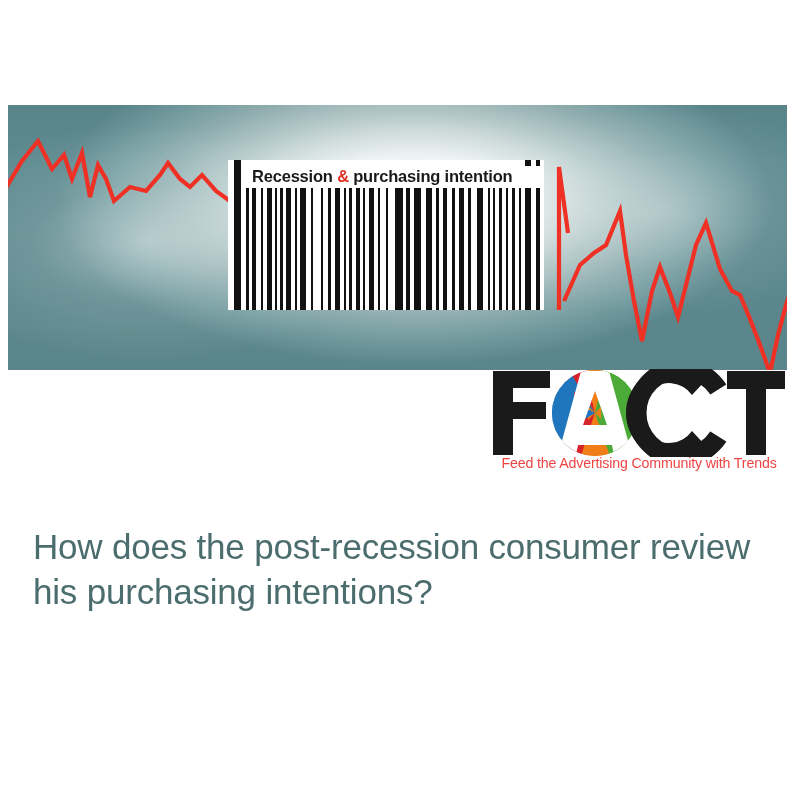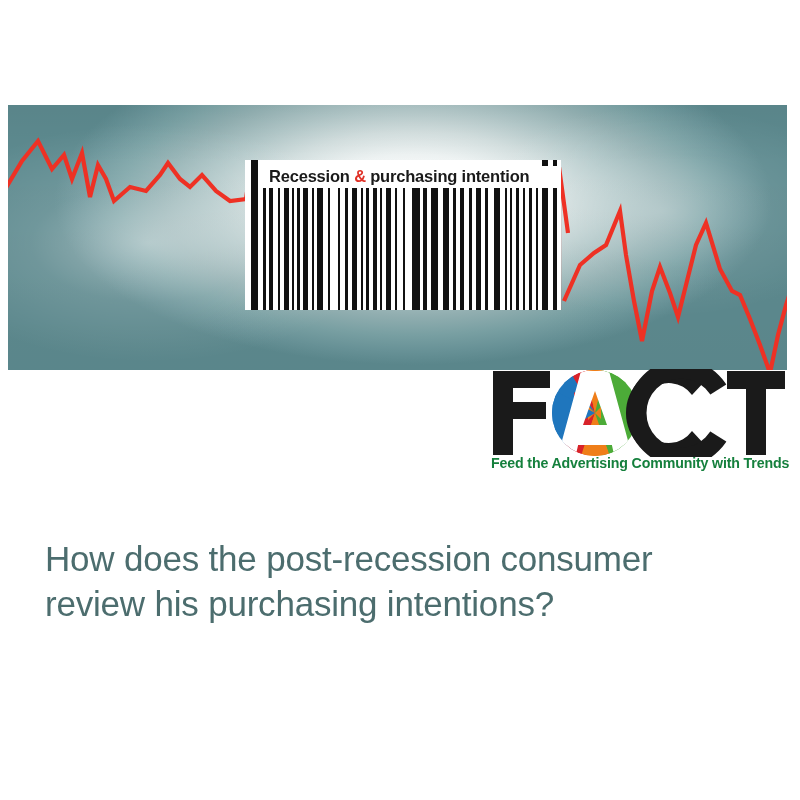--- a/index.html
+++ b/index.html
@@ -49,21 +49,21 @@
       linear-gradient(to bottom, rgba(0,0,0,0.04) 0%, rgba(0,0,0,0) 22%, rgba(0,0,0,0.03) 100%);
   }
   #banner-line {
     position: absolute;
     inset: 0;
   }
 
   
   #barcode-panel {
     position: absolute;
-    left: 237px;   
+    left: 220px;   
     top: 55px;
     width: 316px;
     height: 150px;
     background: #ffffff;
     overflow: hidden;
   }
   #barcode-title {
     position: absolute;
     left: 22px;
     top: 6px;
@@ -96,42 +96,42 @@
     height: 112px;
   }
   #fact-letters { position: absolute; left: 0; top: 0; }
   #fact-tagline {
     position: absolute;
     left: 2px;
     top: 86px;
     width: 296px;
     text-align: center;
     font-family: "Liberation Sans", sans-serif;
-    font-weight: bold;
+    font-weight: normal;
     font-size: 14.2px;
     letter-spacing: -0.15px;
-    color: #15803d;
+    color: #ef4444;
     white-space: nowrap;
   }
 
   
   #title-block {
     position: absolute;
     left: 33px;
     top: 524px;
     width: 730px;
   }
   #slide-title {
     font-family: "Liberation Sans", sans-serif;
     font-size: 35px;
     line-height: 45px;
     font-weight: 400;
     color: #4c6d6e;
     letter-spacing: -0.2px;
-    margin: 12px;
+    margin: 0;
   }
   #slide-date {
     margin-top: 20px;
     font-family: "Liberation Sans", sans-serif;
     font-size: 17px;
     font-weight: 400;
     color: #4c6d6e;
     letter-spacing: 0.1px;
   }
 </style>

